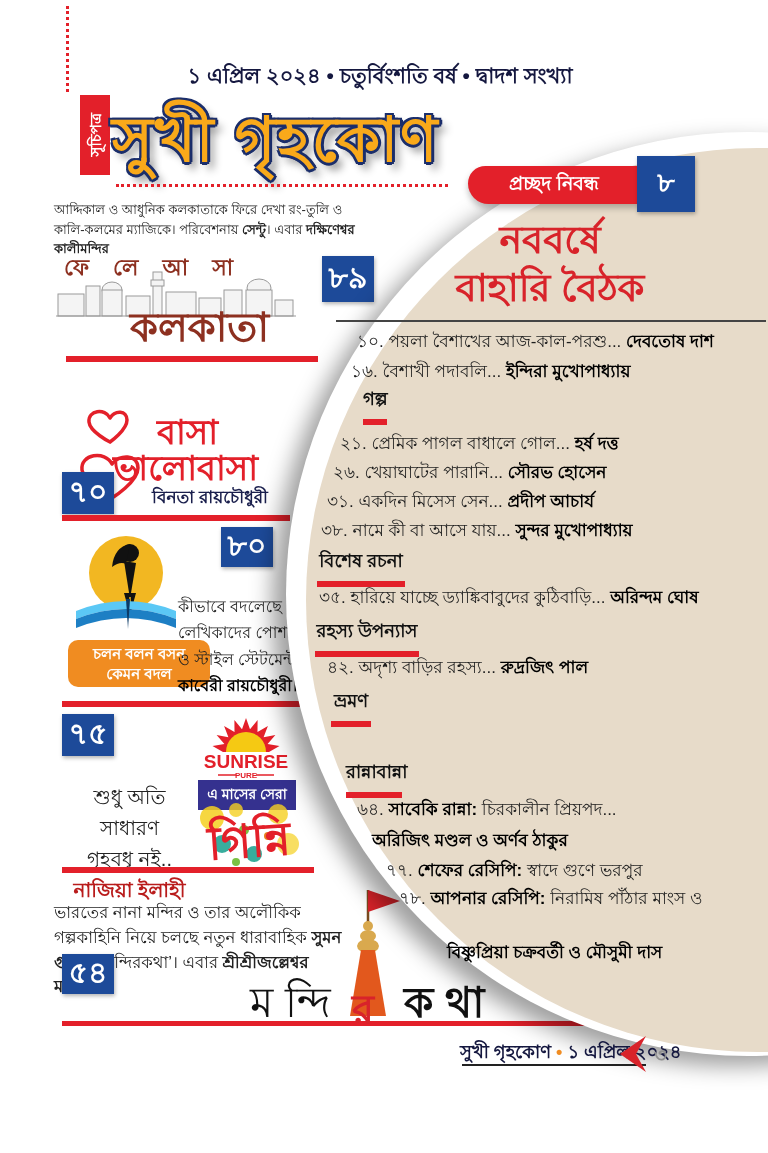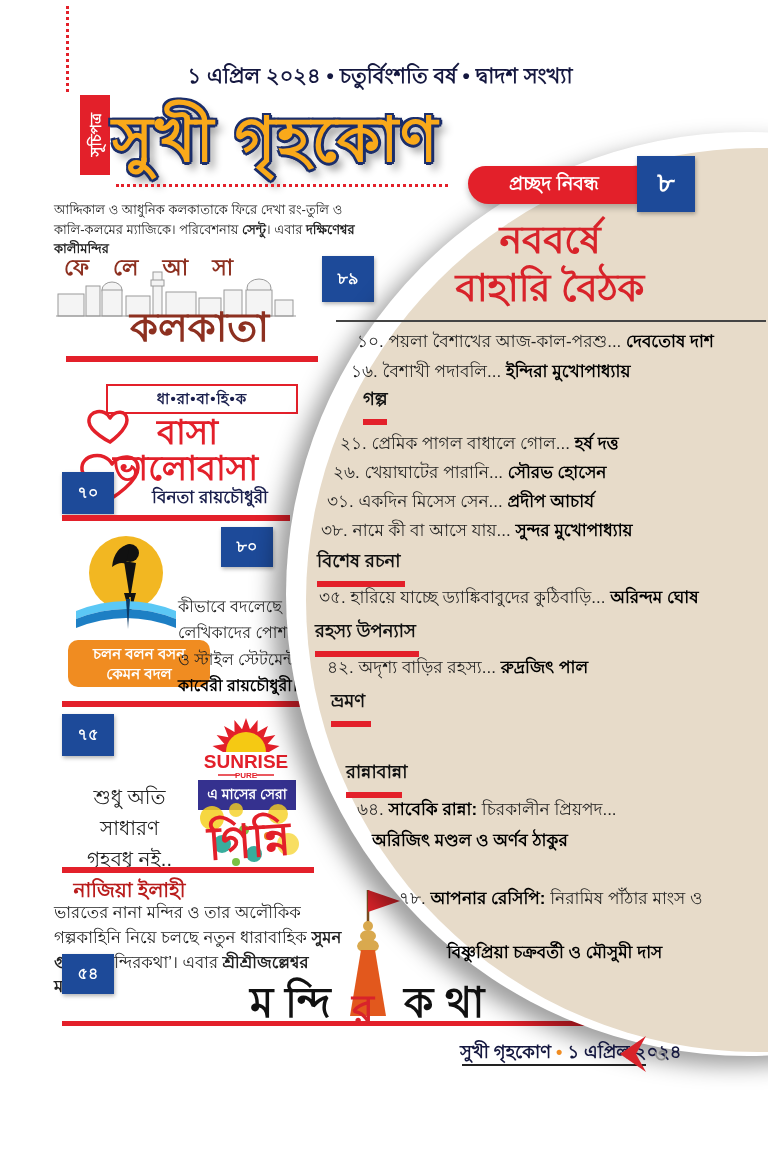--- a/index.html
+++ b/index.html
@@ -1,26 +1,26 @@
 <!DOCTYPE html>
 <html><head>
 <meta charset="utf-8">
 <style>
   html,body{margin:0;padding:0;background:#fff;}
   .page{position:relative;width:768px;height:1153px;background:#ffffff;overflow:hidden;
         font-family:"Liberation Sans",sans-serif;}
   .abs{position:absolute;}
   .bluebox{background:#1d4a99;color:#fff;display:flex;align-items:center;justify-content:center;
-           font-weight:bold;font-size:16px;box-shadow:1px 2px 4px rgba(0,0,0,.3);}
+           font-weight:bold;font-size:30px;box-shadow:1px 2px 4px rgba(0,0,0,.3);}
   .redbar{background:#e3202a;height:6px;}
   .darkred{color:#8d3020;}
   .navy{color:#1a1f4d;}
   .toc-line{position:absolute;font-size:17px;color:#1e1e1e;white-space:nowrap;z-index:6;}
   .toc-line b{color:#000;}
-  .toc-header{position:absolute;font-size:18px;font-weight:bold;color:#111;z-index:6;}
+  .toc-header{position:absolute;font-size:18px;font-weight:bold;color:#111;z-index:6;text-align:center;}
   .hbar{height:6px;background:#e3202a;margin-top:3px;}
   .masthead{font-weight:bold;color:#f9a91a;letter-spacing:2px;
     text-shadow:2px 2px 0 #1b2e6b,-2px 2px 0 #1b2e6b,2px -2px 0 #1b2e6b,-2px -2px 0 #1b2e6b,
     3px 0 0 #1b2e6b,0 3px 0 #1b2e6b,6px 7px 9px rgba(0,0,0,.45);}
   .circle-white{position:absolute;left:286px;top:132px;width:924px;height:924px;border-radius:50%;
     background:#fff;box-shadow:-14px 10px 22px rgba(0,0,0,.38);z-index:4;}
   .circle-tan{position:absolute;left:306px;top:148px;width:904px;height:904px;border-radius:50%;
     background:#e7dbc9;z-index:5;}
   .z6{z-index:6;}
   .z7{z-index:7;}
@@ -59,22 +59,20 @@
       <ellipse cx="203" cy="22" rx="12" ry="9"></ellipse>
         <rect x="190" y="24" width="26" height="26"></rect>
       <rect x="219" y="34" width="18" height="16"></rect>
       <line x1="0" y1="50" x2="240" y2="50"></line>
     </g>
   </svg>
   <div class="abs darkred" style="left:130px;top:296px;font-size:40px;font-weight:bold;">কলকাতা</div>
   <div class="abs bluebox" style="left:322px;top:256px;width:52px;height:46px;">৮৯</div>
   <div class="abs redbar" style="left:66px;top:356px;width:252px;"></div>
 
-  <div class="abs navy" style="left:106px;top:384px;width:188px;height:26px;border:2.5px solid #e3202a;
-              display:flex;align-items:center;justify-content:center;font-size:15px;font-weight:bold;letter-spacing:1px;">ধা•রা•বা•হি•ক</div>
   <svg class="abs" style="left:72px;top:402px;" width="78" height="112" viewBox="0 0 78 112">
     <g fill="none" stroke="#e3202a" stroke-width="3.5" stroke-linecap="round">
       <path d="M38 16 C33 6 16 8 17 20 C18 30 38 40 38 40 C38 40 55 28 55 18 C55 8 43 8 38 16"></path>
       <path d="M40 62 C33 48 8 52 10 68 C12 82 40 96 40 96 C40 96 66 80 66 66 C66 52 47 52 40 62"></path>
       <path d="M28 94 Q20 108 30 110"></path>
     </g>
   </svg>
   <div class="abs" style="left:157px;top:406px;font-size:34px;font-weight:bold;color:#e3202a;">বাসা</div>
   <div class="abs" style="left:113px;top:442px;font-size:34px;font-weight:bold;color:#e3202a;">ভালোবাসা</div>
   <div class="abs navy" style="left:130px;top:484px;width:160px;text-align:center;font-size:17px;font-weight:bold;">বিনতা রায়চৌধুরী</div>
@@ -141,21 +139,21 @@
   </div>
   <div class="abs bluebox" style="left:62px;top:954px;width:52px;height:40px;">৫৪</div>
   <svg class="abs" style="left:324px;top:884px;" width="80" height="140" viewBox="0 0 80 140">
     <line x1="44" y1="6" x2="44" y2="40" stroke="#7a4b1e" stroke-width="2.5"></line>
     <polygon points="44,6 76,17 44,28" fill="#d8232a"></polygon>
     <circle cx="44" cy="42" r="5" fill="#d9a94e"></circle>
     <ellipse cx="44" cy="52" rx="8" ry="6" fill="#d9a94e"></ellipse>
     <ellipse cx="44" cy="62" rx="11" ry="7" fill="#d9a94e"></ellipse>
     <polygon points="26,132 37,66 51,66 62,132" fill="#e2581d"></polygon>
   </svg>
-  <div class="abs" style="left:250px;top:970px;font-size:42px;font-weight:bold;color:#111;z-index:2;text-align:center;">ম ন্দি</div>
+  <div class="abs" style="left:250px;top:970px;font-size:42px;font-weight:normal;color:#111;z-index:2;text-align:center;">ম ন্দি</div>
   <div class="abs" style="left:352px;top:978px;font-size:40px;font-weight:bold;color:#d8232a;z-index:2;">র</div>
   <div class="abs" style="left:404px;top:970px;font-size:42px;font-weight:bold;color:#111;z-index:2;">ক থা</div>
   <div class="abs redbar" style="left:62px;top:1021px;width:540px;height:5px;z-index:1;"></div>
 
   <div class="circle-white"></div>
   <div class="circle-tan"></div>
 
   <div class="abs z7" style="left:468px;top:166px;width:172px;height:38px;background:#e3202a;color:#fff;display:flex;
               align-items:center;justify-content:center;font-size:19px;font-weight:bold;
               border-radius:22px 0 0 26px;box-shadow:0 4px 6px rgba(0,0,0,.25);">প্রচ্ছদ নিবন্ধ</div>
@@ -183,20 +181,21 @@
 
   <div class="toc-line" style="left:327px;top:654px;"><span>৪২. অদৃশ্য বাড়ির রহস্য... </span><b>রুদ্রজিৎ পাল</b></div>
 
   <div class="toc-header" style="left:331px;top:687px;"><span>ভ্রমণ</span><div class="hbar" style="width:40px;"></div></div>
 
 
   <div class="toc-header" style="left:346px;top:758px;"><span>রান্নাবান্না</span><div class="hbar" style="width:56px;"></div></div>
 
   <div class="toc-line" style="left:357px;top:796px;"><span>৬৪. </span><b>সাবেকি রান্না: </b><span>চিরকালীন প্রিয়পদ...</span></div>
   <div class="toc-line" style="left:372px;top:827px;"><b>অরিজিৎ মণ্ডল ও অর্ণব ঠাকুর</b></div>
+  <div class="toc-line" style="left:386px;top:857px;"><span>৭৭. </span><b>শেফের রেসিপি: </b><span>স্বাদে গুণে ভরপুর</span></div>
   <div class="toc-line" style="left:399px;top:885px;"><span>৭৮. </span><b>আপনার রেসিপি: </b><span>নিরামিষ পাঁঠার মাংস ও</span></div>
   <div class="toc-line" style="left:447px;top:939px;"><b>বিষ্ণুপ্রিয়া চক্রবর্তী ও মৌসুমী দাস</b></div>
 
   <div class="abs z7" style="left:460px;top:1038px;font-size:18px;font-weight:bold;color:#14173f;white-space:nowrap;">
     <span>সুখী গৃহকোণ</span>
     <span style="color:#f08c21;">•</span>
     <span>১ এপ্রিল ২০২৪</span>
   </div>
   <div class="abs z7" style="left:462px;top:1064px;width:184px;height:2px;background:#222;"></div>
   <svg class="abs z7" style="left:614px;top:1034px;" width="36" height="40" viewBox="0 0 36 40">

